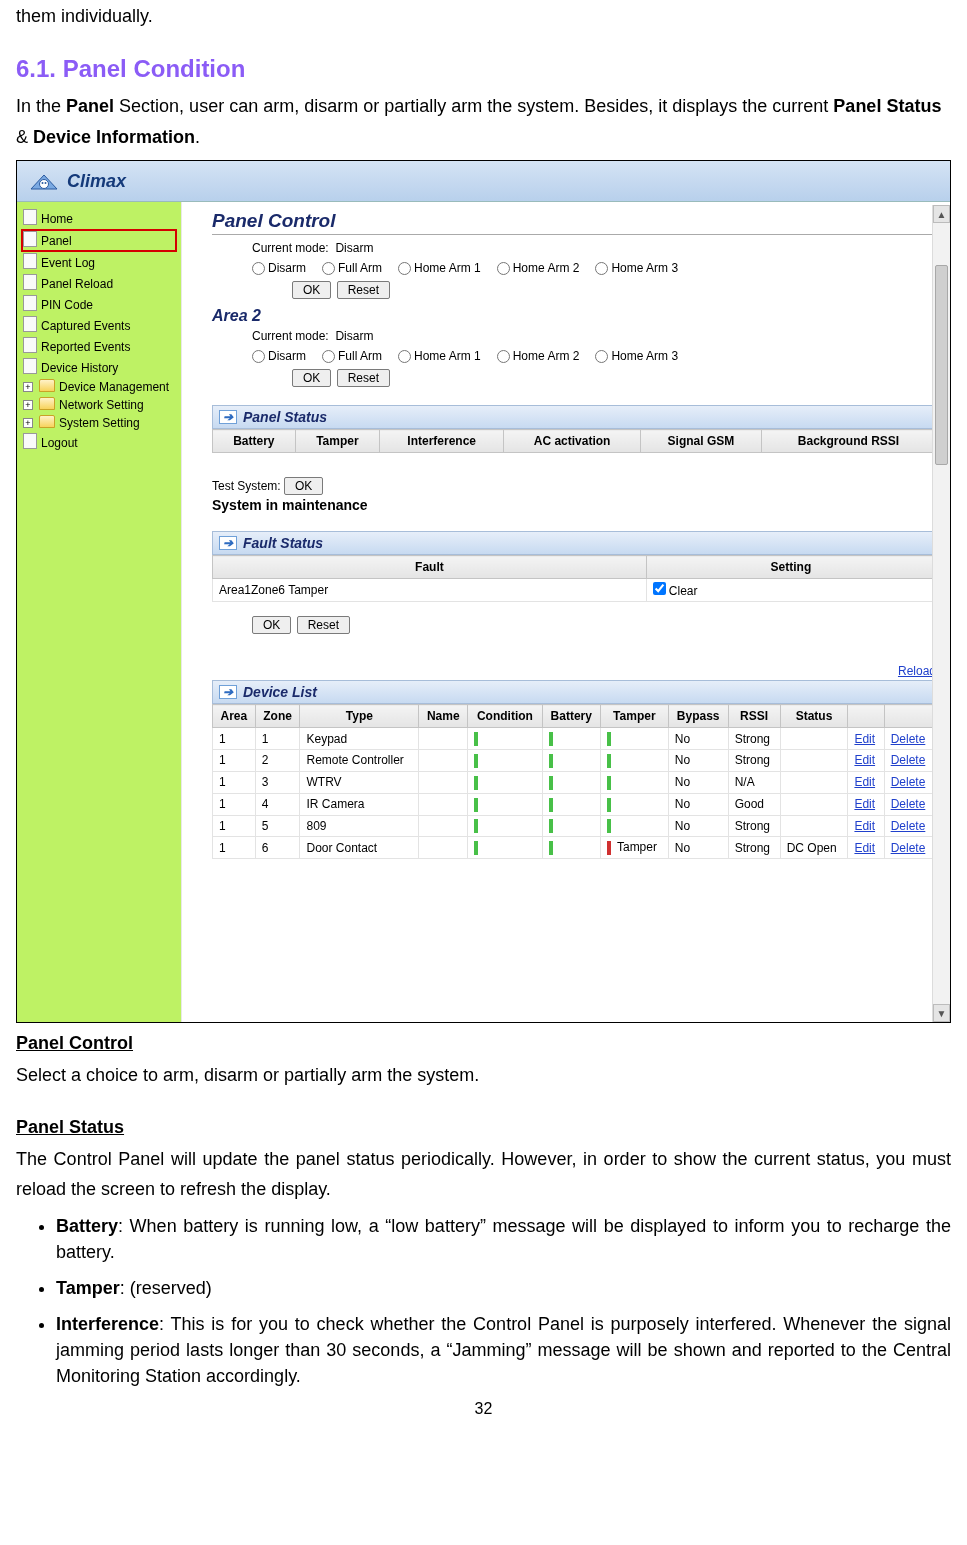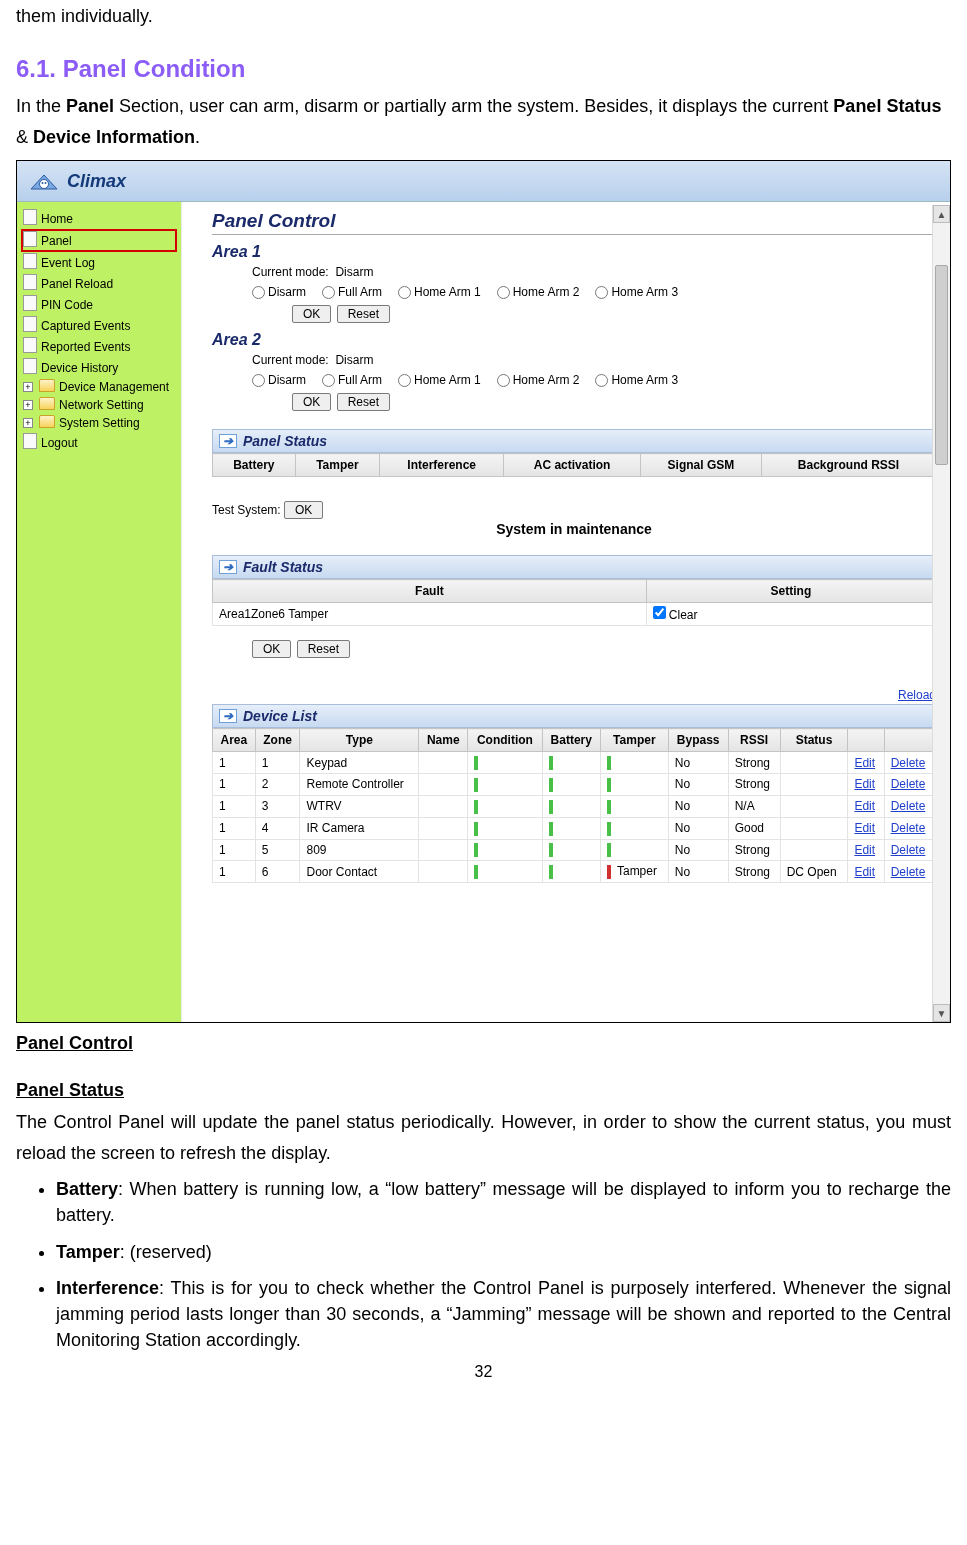--- a/index.html
+++ b/index.html
@@ -178,21 +178,21 @@
   }
   .ps-table td, .fs-table td, .dl-table td {
     border: 1px solid #e3e3e3;
     padding: 3px 6px;
     text-align: left;
     background: #fff;
   }
   .gb { display:inline-block; width:4px; height:14px; background:#48c048; vertical-align:middle; margin-right:6px;}
   .rb { display:inline-block; width:4px; height:14px; background:#d03030; vertical-align:middle; margin-right:6px;}
   .test-line { font-size: 12px; margin: 24px 0 2px 0; }
-  .maint { font-size: 14px; font-weight: bold; text-align: center; }
+  .maint { font-size: 14px; font-weight: bold; }
   .link { color: #2040cc; text-decoration: underline; cursor: pointer; }
   .reload-row { text-align: right; margin: 30px 0 2px 0; font-size: 12px; }
   .dl-table th { font-size: 12px; }
   .dl-table td { font-size: 12px; }
   .scrollbar {
     position: absolute;
     right: 0; top: 44px; bottom: 0;
     width: 18px;
     background: #f2f2f2;
     border-left: 1px solid #dcdcdc;
@@ -287,21 +287,20 @@
           </div>
         <div class="nav-item">
             <span class="page-icon"></span>
             <span>Logout</span>
           </div>
       </div>
 
       <div class="mainpane">
         <div class="pc-heading">Panel Control</div>
 
-        <div class="area-heading">Area 1</div>
         <div class="cm-row"><span>Current mode:</span>&nbsp;&nbsp;<span>Disarm</span></div>
         <div class="radio-row">
           <label>
               <input type="radio" name="a1" style="">
               <span>Disarm</span>
             </label>
           <label>
               <input type="radio" name="a1" style="">
               <span>Full Arm</span>
             </label>
@@ -510,20 +509,21 @@
     </div>
 
     <div class="scrollbar">
       <div class="scroll-btn">▲</div>
       <div class="scroll-thumb"></div>
       <div class="scroll-btn" style="position:absolute;bottom:0;left:0;right:0;">▼</div>
     </div>
   </div>
 
   <div class="subhead">Panel Control</div>
+  <p class="para">Select a choice to arm, disarm or partially arm the system.</p>
 
   <div class="subhead" style="margin-top:26px;">Panel Status</div>
   <p class="para just">The Control Panel will update the panel status periodically. However, in order to show the current status, you must reload the screen to refresh the display.</p>
 
   <ul class="bullets">
     <li><span class="bold">Battery</span><span>: When battery is running low, a “low battery” message will be displayed to inform you to recharge the battery.</span></li>
     <li><span class="bold">Tamper</span><span>: (reserved)</span></li>
     <li><span class="bold">Interference</span><span>: This is for you to check whether the Control Panel is purposely interfered. Whenever the signal jamming period lasts longer than 30 seconds, a “Jamming” message will be shown and reported to the Central Monitoring Station accordingly.</span></li>
   </ul>
 

